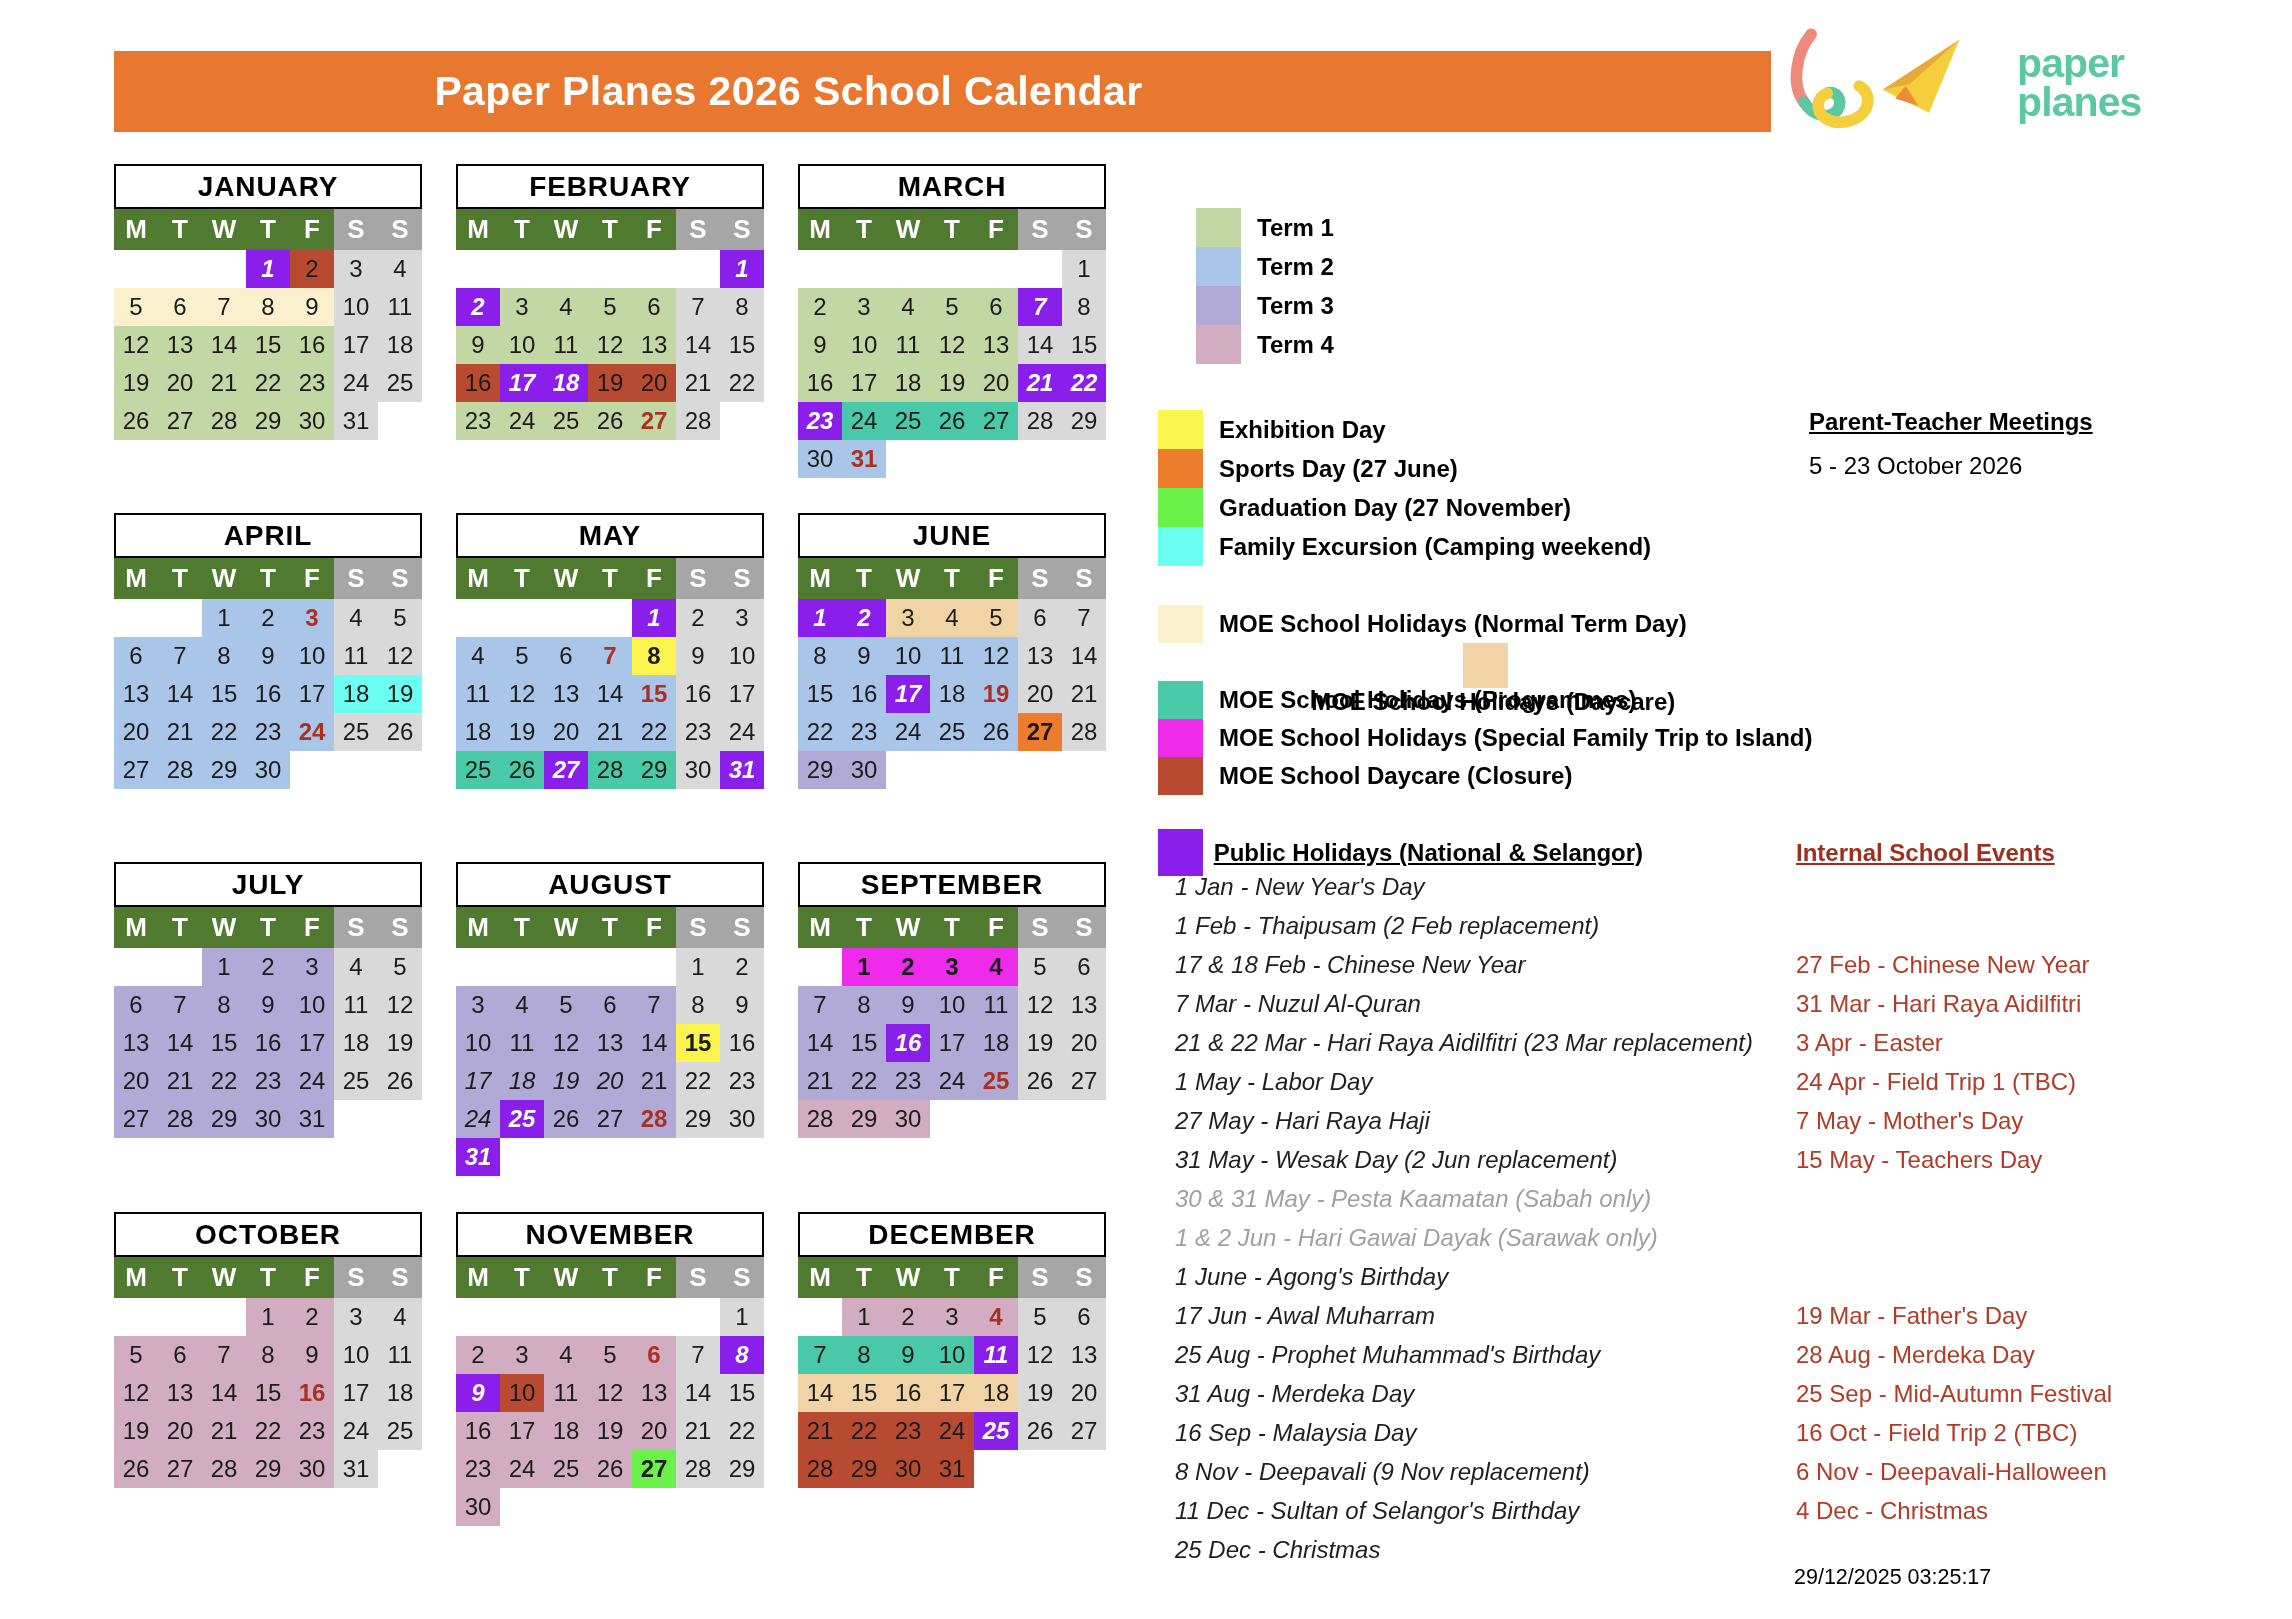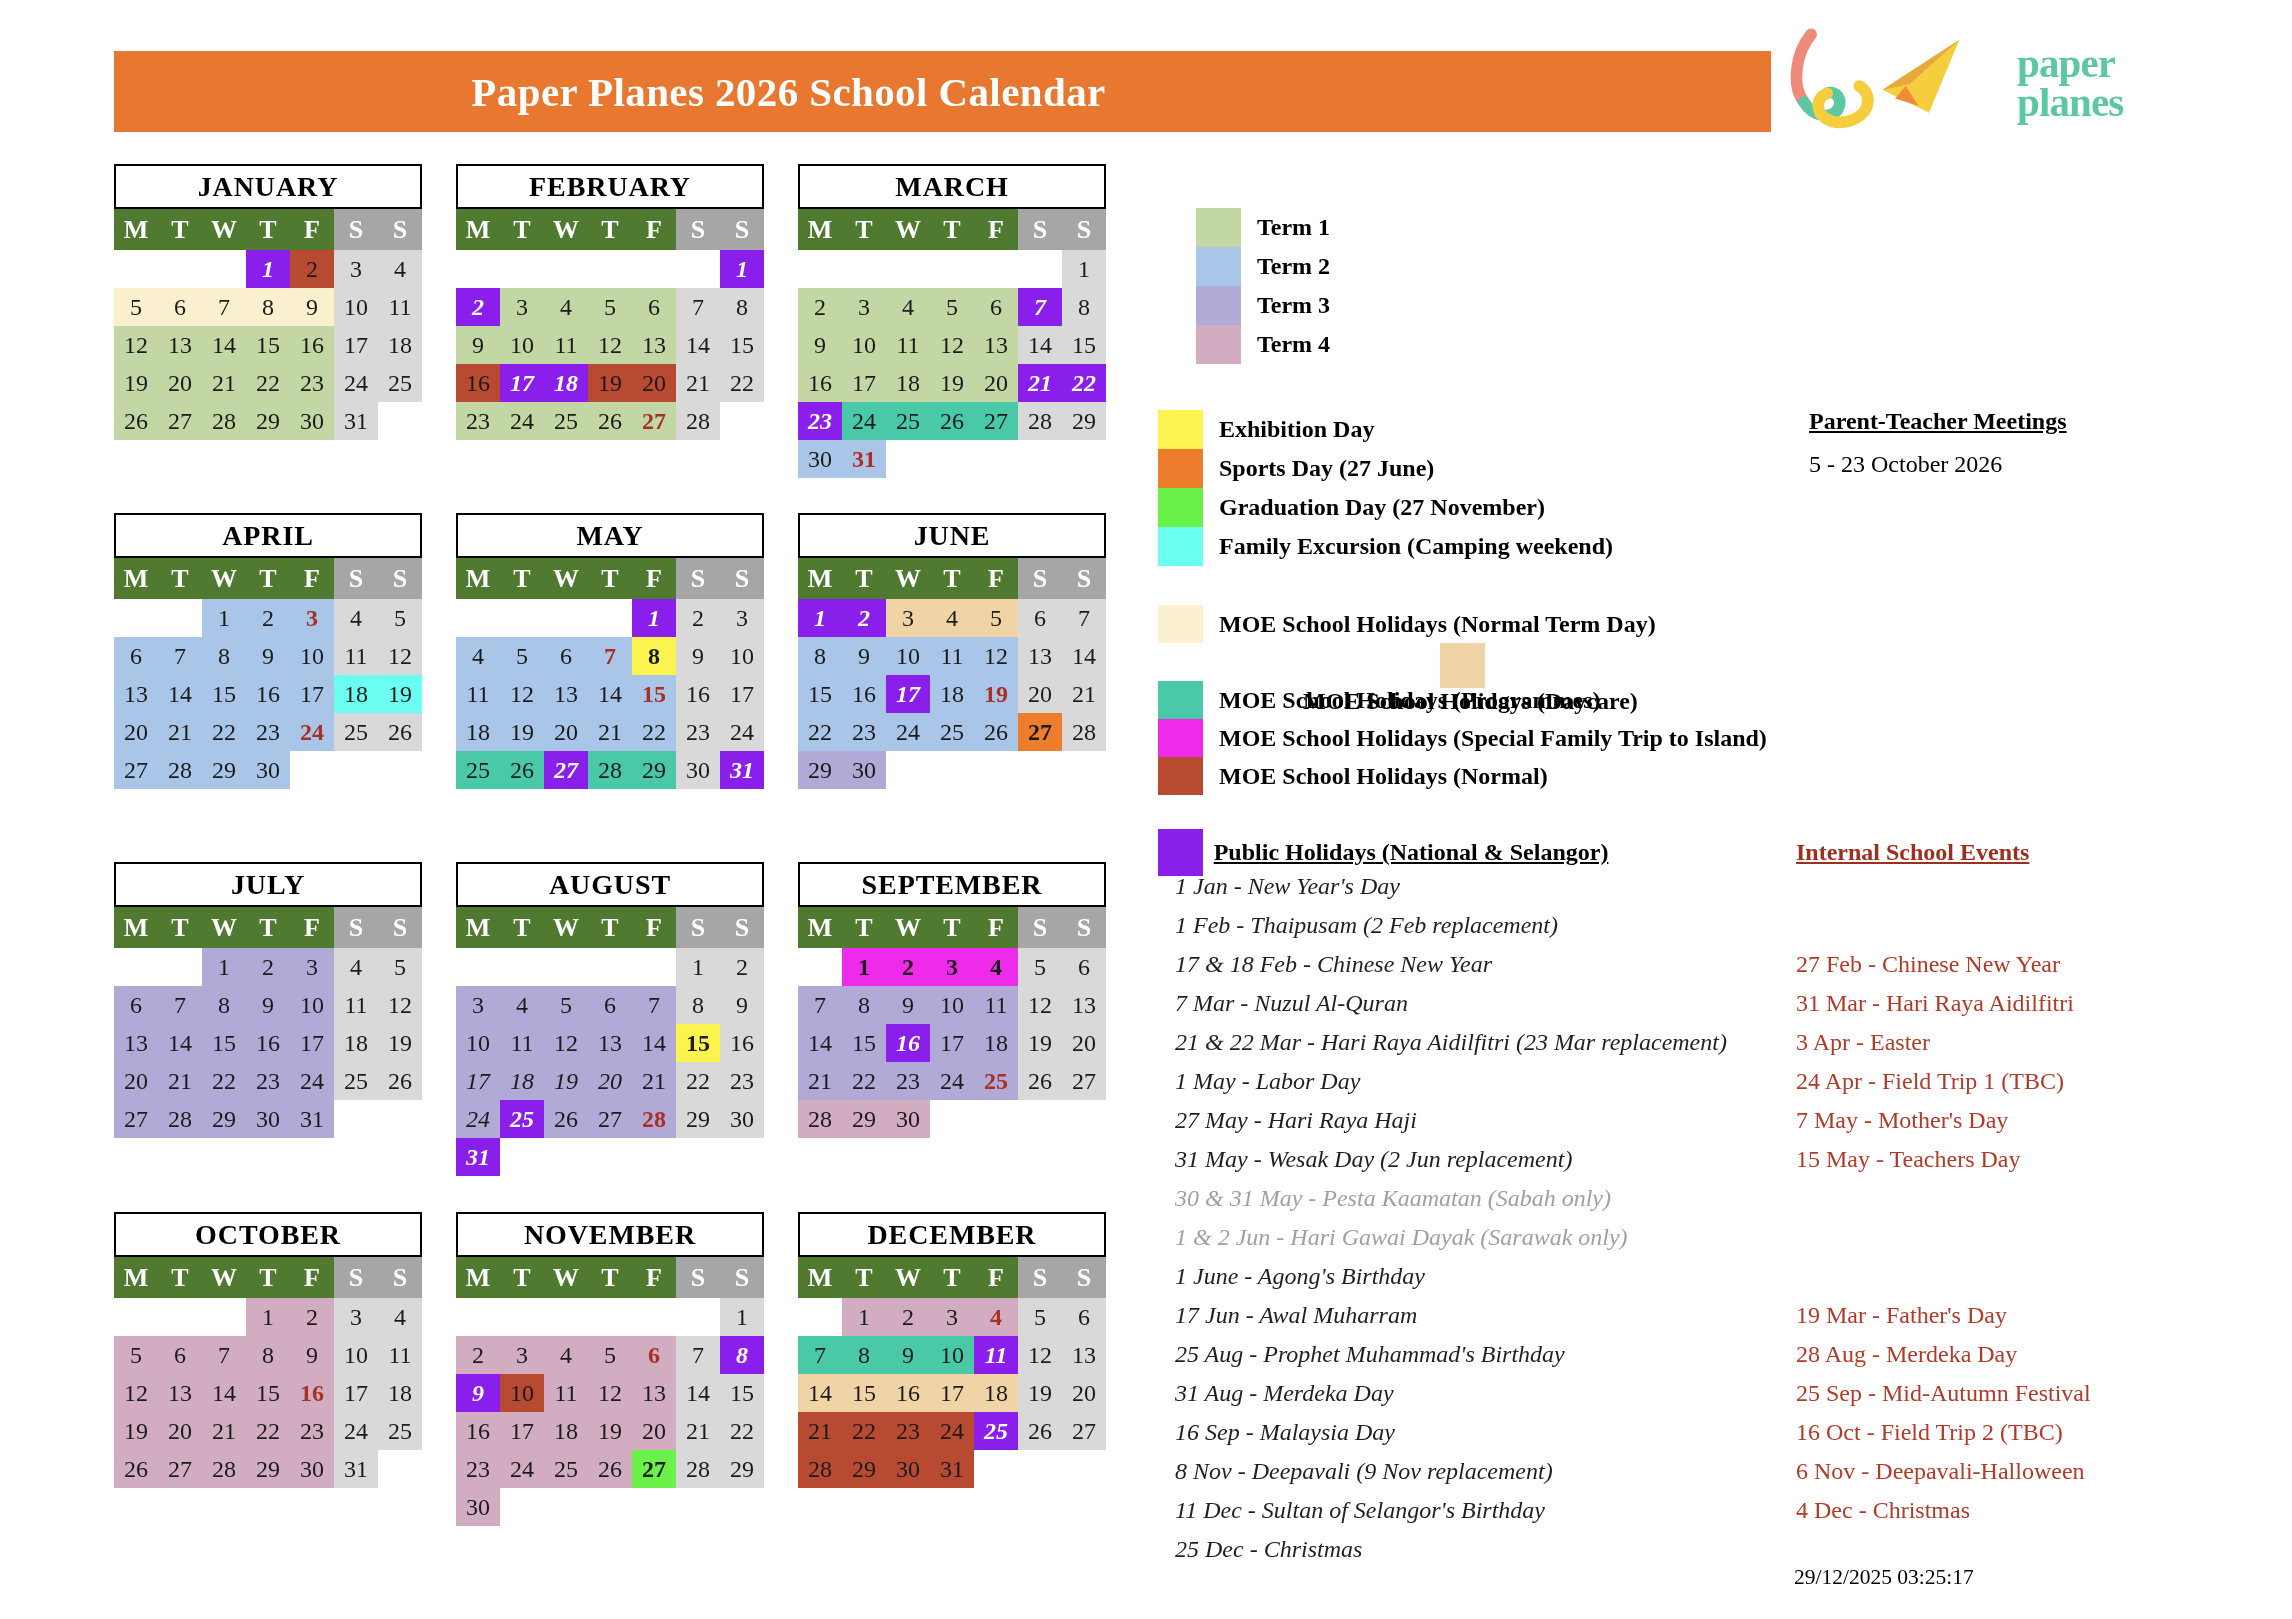--- a/index.html
+++ b/index.html
@@ -1,17 +1,17 @@
 <!DOCTYPE html>
 <html style="font-size:14.3px"><head>
 <meta charset="utf-8">
 <style>
   html,body{margin:0;padding:0;background:#fff;}
   #page{position:relative;width:2293px;height:1619px;background:#fff;overflow:hidden;
-        font-family:Liberation Serif, serif;}
+        font-family:Liberation Sans, sans-serif;}
 
   
   #banner{position:absolute;left:114px;top:51px;width:1657px;height:81px;
           display:flex;align-items:center;justify-content:center;padding-right:308px;
           box-sizing:border-box;}
   #banner span{color:#fff;font-size:41px;font-weight:700;letter-spacing:0.4px;}
 
   
   #logo{position:absolute;left:1784px;top:12.5px;width:466px;height:140px;
         display:flex;align-items:center;gap:18px;}
@@ -666,21 +666,21 @@
       <div class="lg-row" style="height: 38px;">
         <div class="lg-chip" style="height: 38px; background: rgb(73, 201, 167);"></div>
         <div class="lg-label">MOE School Holidays (Programmes)</div>
       </div>
       <div class="lg-row" style="height: 38px;">
         <div class="lg-chip" style="height: 38px; background: rgb(238, 43, 234);"></div>
         <div class="lg-label">MOE School Holidays (Special Family Trip to Island)</div>
       </div>
       <div class="lg-row" style="height: 38px;">
         <div class="lg-chip" style="height: 38px; background: rgb(185, 74, 50);"></div>
-        <div class="lg-label">MOE School Holidays (Normal)</div>
+        <div class="lg-label">MOE School Daycare (Closure)</div>
       </div>
     </div>
 
   <div id="ptm">
     <div class="ptm-title">Parent-Teacher Meetings</div>
     <div class="ptm-dates">5 - 23 October 2026</div>
   </div>
 
   <div id="ph-heading">
     <div class="chip" style="background: rgb(138, 30, 234);"></div>

